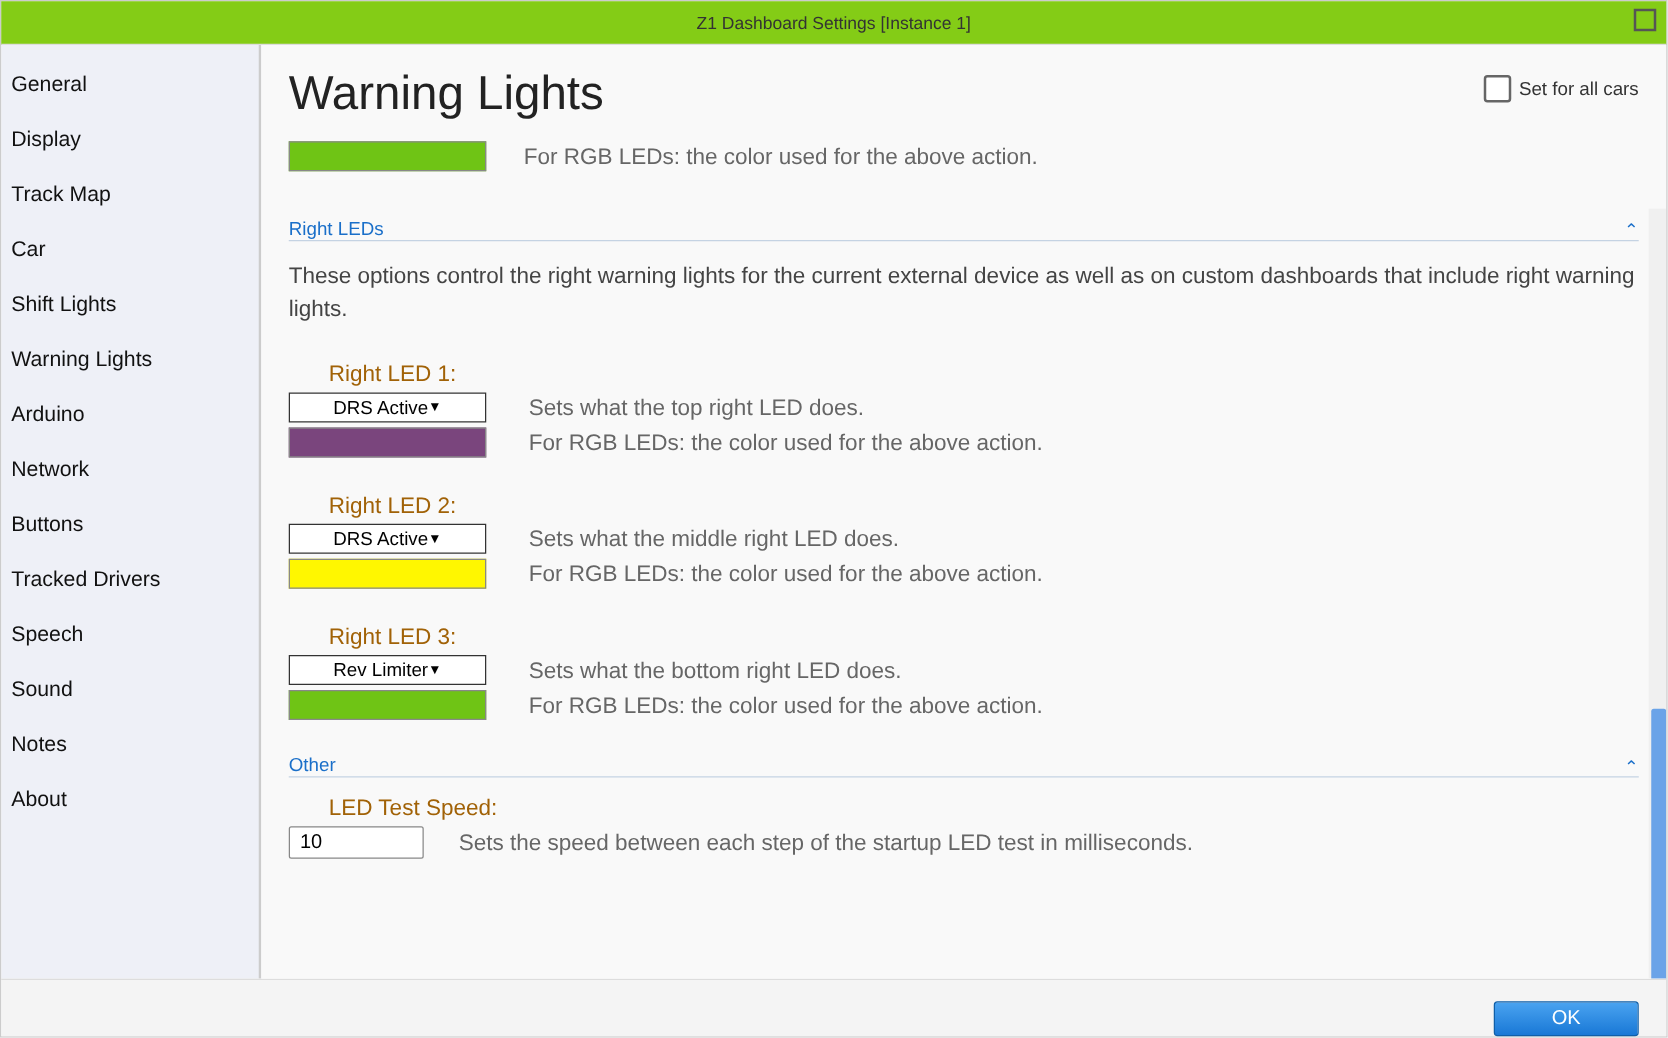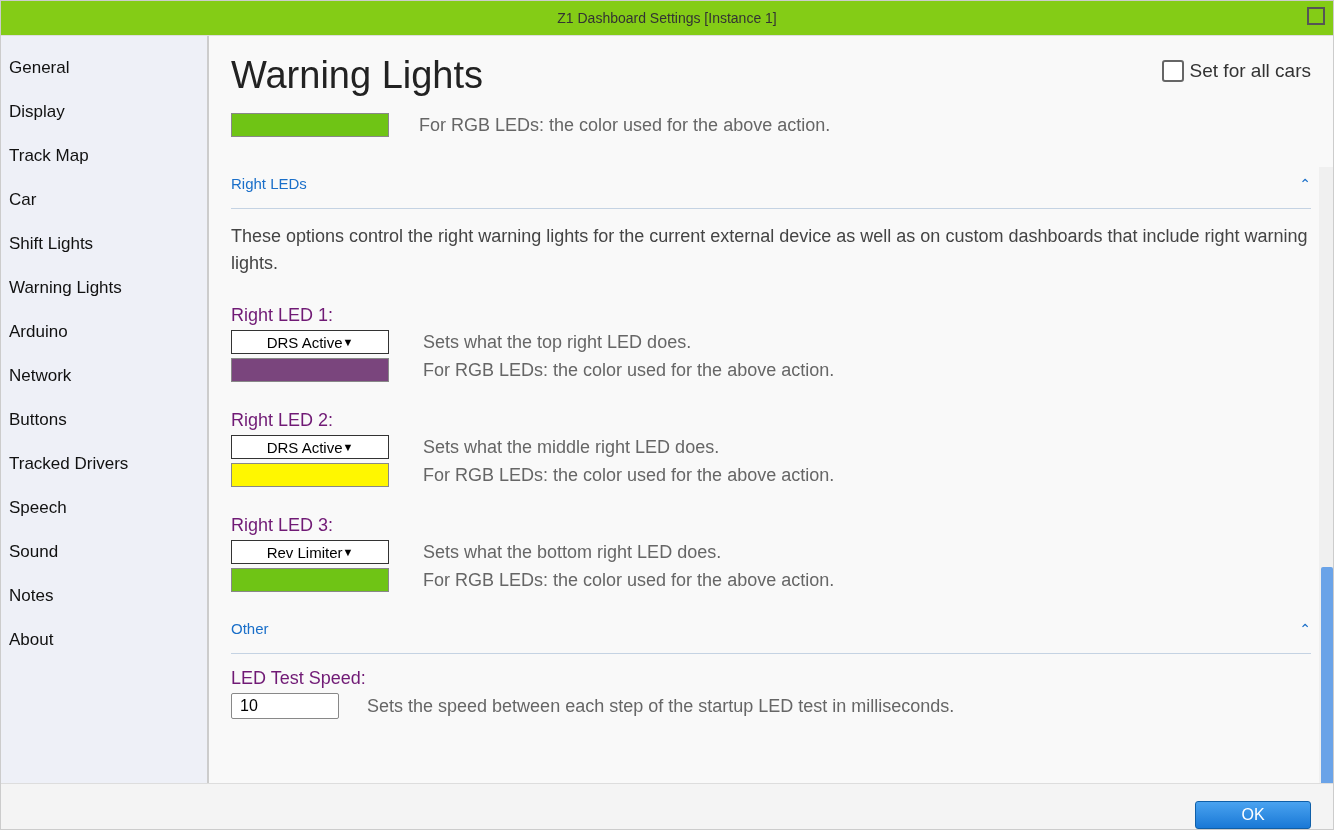--- a/index.html
+++ b/index.html
@@ -67,21 +67,21 @@
 .page-title {
   font-size: 38px;
   font-weight: 300;
   color: #222;
 }
 .set-all {
   display: flex;
   align-items: center;
   gap: 6px;
   margin-top: 6px;
-  font-size: 19px;
+  font-size: 15px;
   color: #333;
 }
 .set-all .chk {
   width: 22px;
   height: 22px;
   border: 2px solid #666;
   border-radius: 3px;
   background: #fff;
 }
 .content {
@@ -106,36 +106,37 @@
 }
 .section-head {
   display: flex;
   justify-content: space-between;
   align-items: center;
   color: #1a6fc9;
   font-size: 15px;
   border-bottom: 1px solid #c5d3e3;
   margin-top: 38px;
   margin-bottom: 14px;
-  padding-bottom: 16px;
+  padding-bottom: 0;
 }
 .chev {
   font-size: 14px;
   color: #1a6fc9;
 }
 .section-intro {
   font-size: 18px;
   color: #444;
   line-height: 1.5;
   margin-bottom: 28px;
 }
 .field-label {
   font-size: 18px;
-  color: #701a75;
+  color: #a16207;
   margin-bottom: 4px;
+  margin-left: 32px;
 }
 .select {
   width: 158px;
   height: 24px;
   border: 1px solid #333;
   background: #fff;
   padding: 0 6px;
   font-size: 15px;
   display: flex;
   align-items: center;

